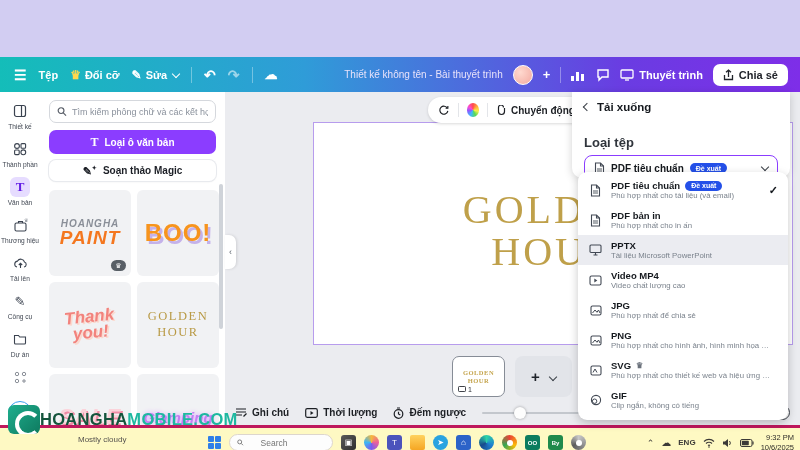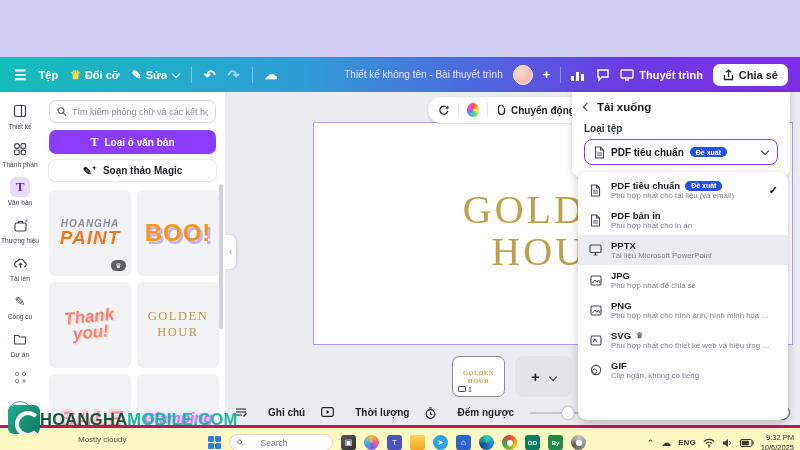--- a/index.html
+++ b/index.html
@@ -62,31 +62,31 @@
   .page-text{position:absolute;left:60px;top:66px;width:360px;text-align:center;font-family:"Liberation Serif",serif;color:#bfa04a;font-size:40px;line-height:1.04;letter-spacing:3px}
 
   
   .thumb{position:absolute;left:452px;top:264px;width:53px;height:41px;background:#fff;border:1.5px solid #868c96;border-radius:7px;display:flex;flex-direction:column;align-items:center;justify-content:center;cursor:pointer}
   .thumb .mini{font-family:"Liberation Serif",serif;color:#c5a54e;font-size:6.5px;letter-spacing:.5px;line-height:1.1;text-align:center;font-weight:700}
   .thumb .pnum{position:absolute;left:5px;bottom:3px;font-size:7px;color:#2a2e35;display:flex;gap:2px;align-items:center}
   .addpage{position:absolute;left:515px;top:264px;width:57px;height:41px;background:#e2e4e9;border-radius:8px;display:flex;align-items:center;justify-content:center;gap:10px;color:#1f232a;cursor:pointer}
 
   
   .ctrl{position:absolute;left:225px;right:0;bottom:0;height:25px;display:flex;align-items:center;padding:0 10px;gap:16px;font-size:10px;font-weight:700;color:#1c1f24;background:#ebecf0}
-  .ctrl .ci{display:flex;gap:21px;cursor:pointer;white-space:nowrap}
+  .ctrl .ci{display:flex;align-items:center;gap:5px;cursor:pointer;white-space:nowrap}
   .slider{width:118px;height:2px;background:#c3c7cd;border-radius:1px;position:relative;margin-left:auto}
   .knob{position:absolute;left:32px;top:-5px;width:12px;height:12px;border-radius:50%;background:#fdfdfd;box-shadow:0 0 3px rgba(0,0,0,.35)}
   .ctrl-right{display:flex;align-items:center;gap:11px;color:#1c1f24}
   .trang-pill{display:flex;align-items:center;gap:4px;background:#dcdee3;border-radius:5px;padding:2px 7px;font-weight:700}
   .help-circle{width:15px;height:15px;border-radius:50%;border:1.2px solid #3c424b;display:flex;align-items:center;justify-content:center;font-size:9px;font-weight:700;color:#3c424b;background:#fff}
 
   
   .dd1{position:absolute;left:572px;top:0;width:218px;height:86px;background:#fff;border-radius:0 0 10px 10px;box-shadow:0 2px 8px rgba(0,0,0,.18);padding:9px 12px;z-index:5}
   .dd1-head{display:flex;align-items:center;gap:7px;font-weight:700;font-size:11.5px;color:#15191e}
-  .dd1-label{margin-top:10px;font-size:10px;font-weight:700;color:#30353c}
+  .dd1-label{margin-top:22px;font-size:13px;font-weight:700;color:#30353c}
   .selectbox{margin-top:5px;height:26px;border:1.5px solid #8b3dff;border-radius:8px;display:flex;align-items:center;gap:6px;padding:0 9px;cursor:pointer;background:#fff}
   .selectbox .nm{font-size:10px;font-weight:600;color:#15191e;white-space:nowrap}
   .badge{background:#2450e8;color:#fff;font-size:7px;font-weight:700;border-radius:8px;padding:1.5px 6px;white-space:nowrap}
   .chev{width:6px;height:6px;border-right:1.5px solid #3a3f47;border-bottom:1.5px solid #3a3f47;transform:rotate(45deg);margin-left:auto;margin-top:-3px}
   .backch{width:6px;height:6px;border-left:1.5px solid #3a3f47;border-bottom:1.5px solid #3a3f47;transform:rotate(45deg)}
   .dd2{position:absolute;left:578px;top:80px;width:210px;height:248px;background:#fff;border-radius:9px;box-shadow:0 3px 10px rgba(0,0,0,.22);padding:3px 0;z-index:6}
   .opt{height:30px;display:flex;align-items:center;gap:8px;padding:0 10px;cursor:pointer}
   .opt.hl{background:#ebecf1}
   .opt .oic{width:15px;color:#424954;flex:0 0 15px;display:flex;align-items:center;justify-content:center}
   .opt .otx{display:flex;flex-direction:column;min-width:0}
@@ -419,20 +419,32 @@
             <path d="M4.5 11h4M6.5 8.5V11" stroke="#424954" stroke-width="1.1"></path>
           </svg>
         </span>
       <span class="otx">
           <span class="onm">PPTX</span>
           <span class="ods">Tài liệu Microsoft PowerPoint</span>
         </span>
     </div>
     <div class="opt">
       <span class="oic">
+          <svg width="13" height="11" viewBox="0 0 13 11">
+            <rect x="1" y="1" width="11" height="9" rx="1.5" fill="none" stroke="#424954" stroke-width="1.1"></rect>
+            <path d="m5.3 3.6 3 1.9-3 1.9z" fill="#424954"></path>
+          </svg>
+        </span>
+      <span class="otx">
+          <span class="onm">Video MP4</span>
+          <span class="ods">Video chất lượng cao</span>
+        </span>
+    </div>
+    <div class="opt">
+      <span class="oic">
           <svg width="12" height="11" viewBox="0 0 12 11">
             <rect x="1" y="1" width="10" height="9" rx="1.5" fill="none" stroke="#424954" stroke-width="1.1"></rect>
             <path d="m2.5 8 2.5-3 2 2.3L8.5 5l1.5 3" fill="none" stroke="#424954" stroke-width="1"></path>
           </svg>
         </span>
       <span class="otx">
           <span class="onm">JPG</span>
           <span class="ods">Phù hợp nhất để chia sẻ</span>
         </span>
     </div>

